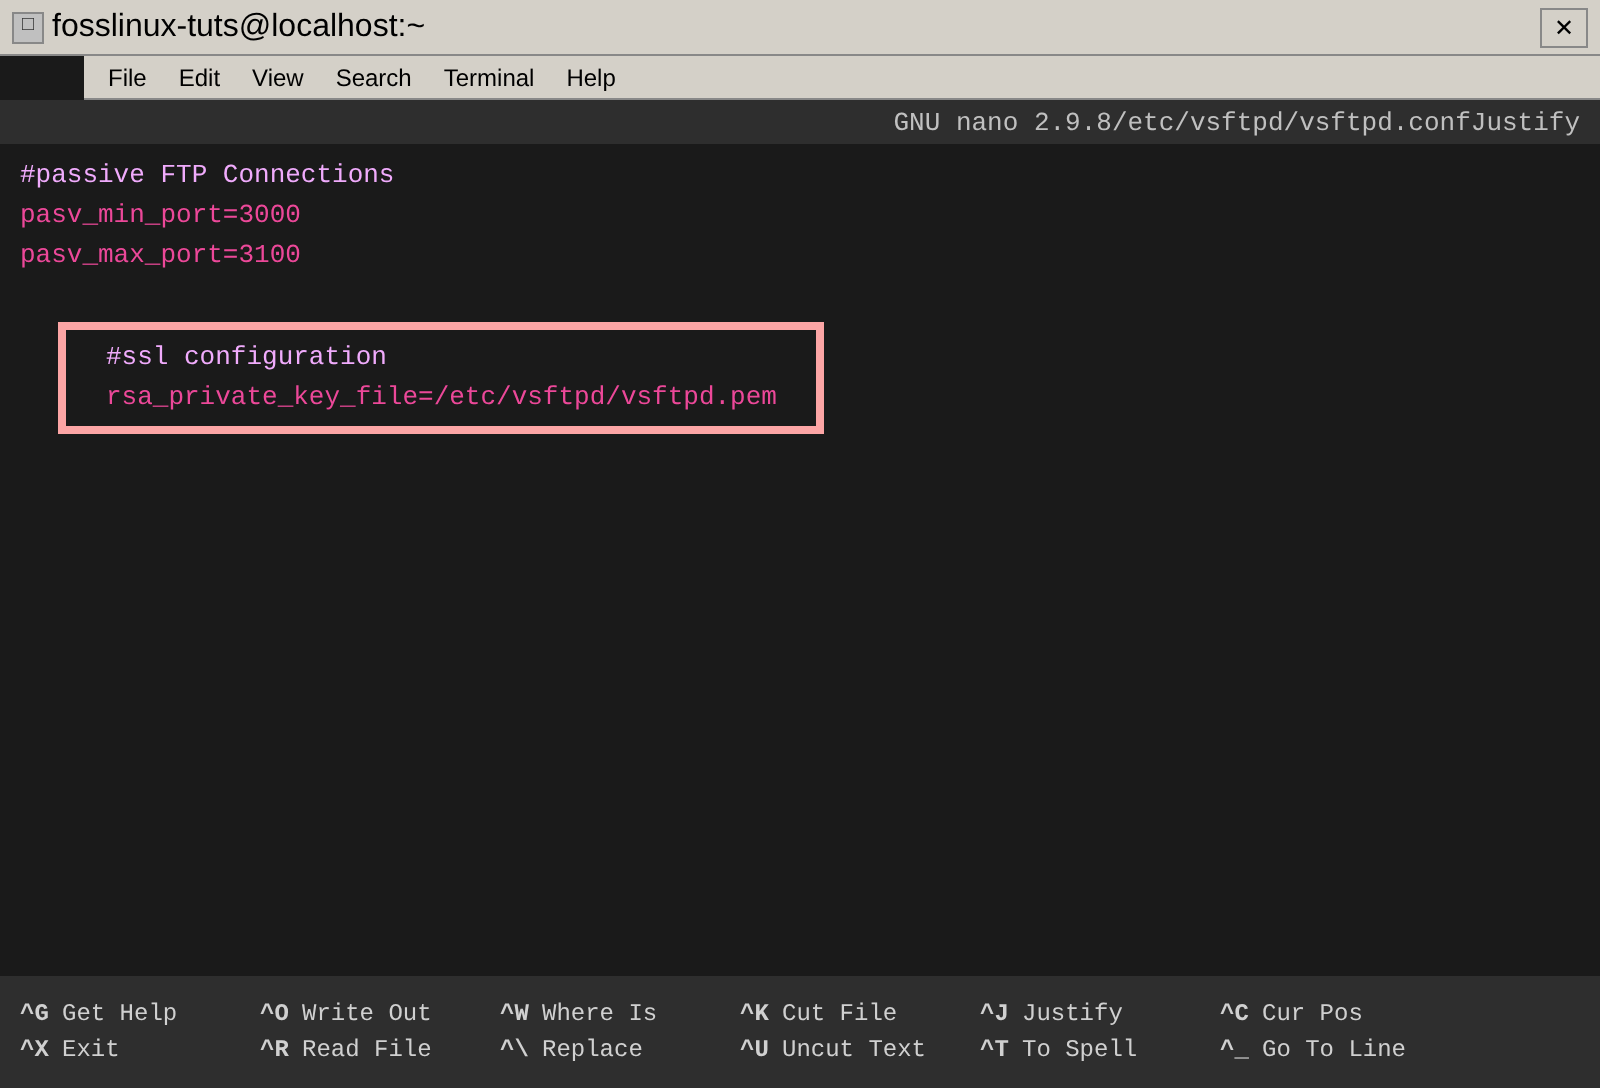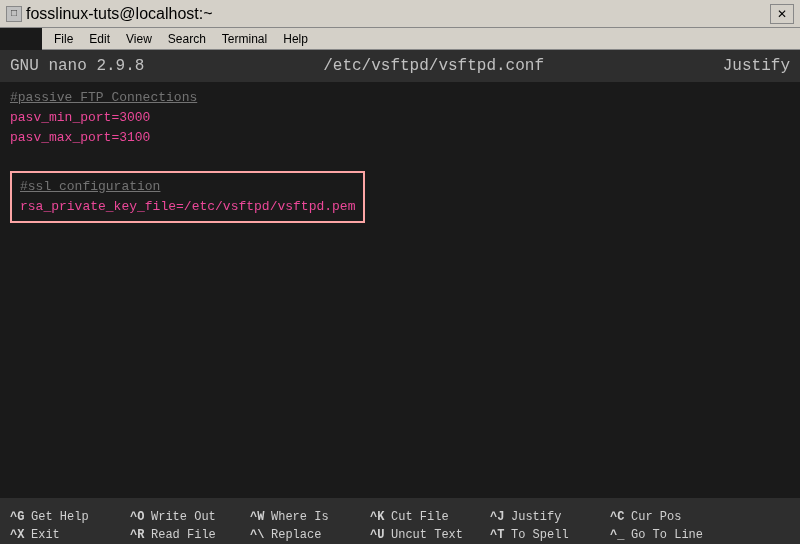--- a/index.html
+++ b/index.html
@@ -70,26 +70,26 @@
       font-size: 12px;
       color: #000;
       padding: 2px 8px;
       cursor: pointer;
     }
 
     
     .nano-header {
       background: #2e2e2e;
       color: #c0c0c0;
-      height: 32px;
-      display: flex;
-      align-items: center;
-      justify-content: space-between;
+      height: 22px;
+      display: flex;
+      align-items: center;
+      justify-content: flex-end;
       padding: 0 10px;
-      font-size: 16px;
+      font-size: 13px;
     }
     .nano-header-version {
       color: #c0c0c0;
     }
     .nano-header-file {
       color: #c0c0c0;
     }
     .nano-header-modified {
       color: #c0c0c0;
     }
@@ -103,22 +103,21 @@
       height: calc(544px - 28px - 22px - 22px - 56px);
       overflow: hidden;
       font-size: 13px;
       line-height: 1.5;
     }
     .line {
       white-space: pre;
       line-height: 1.55;
     }
     .comment {
-      color: #737373;
-      text-decoration: underline;
+      color: #f0abfc;
     }
     .normal {
       color: #ec4899;
     }
     .cursor {
       background: #d0d0d0;
       color: #1a1a1a;
     }
 
     
@@ -179,21 +178,21 @@
   <span class="nano-header-file">/etc/vsftpd/vsftpd.conf</span>
   <span class="nano-header-modified">Justify</span>
 </div>
 
 <div style="position:relative; background:#1a1a1a;">
   <div class="editor-area">
     <div class="line comment">#passive FTP Connections</div>
     <div class="line normal">pasv_min_port=3000</div>
     <div class="line normal">pasv_max_port=3100</div>
     <div class="line">&nbsp;</div>
-    <div style="display:inline-block; border: 2px solid #fca5a5; padding: 4px 8px; margin-top:2px;">
+    <div style="display:inline-block; border: 4px solid #fca5a5; padding: 4px 20px; margin-top:2px;margin-left:19px;">
       <div class="line comment">#ssl configuration</div>
       <div class="line normal">rsa_private_key_file=/etc/vsftpd/vsftpd.pem</div>
     </div>
     <div class="line">&nbsp;</div>
     <div class="line">&nbsp;</div>
     <div class="line">&nbsp;</div>
     <div class="line">&nbsp;</div>
     <div class="line">&nbsp;</div>
     <div class="line">&nbsp;</div>
     <div class="line">&nbsp;</div>

